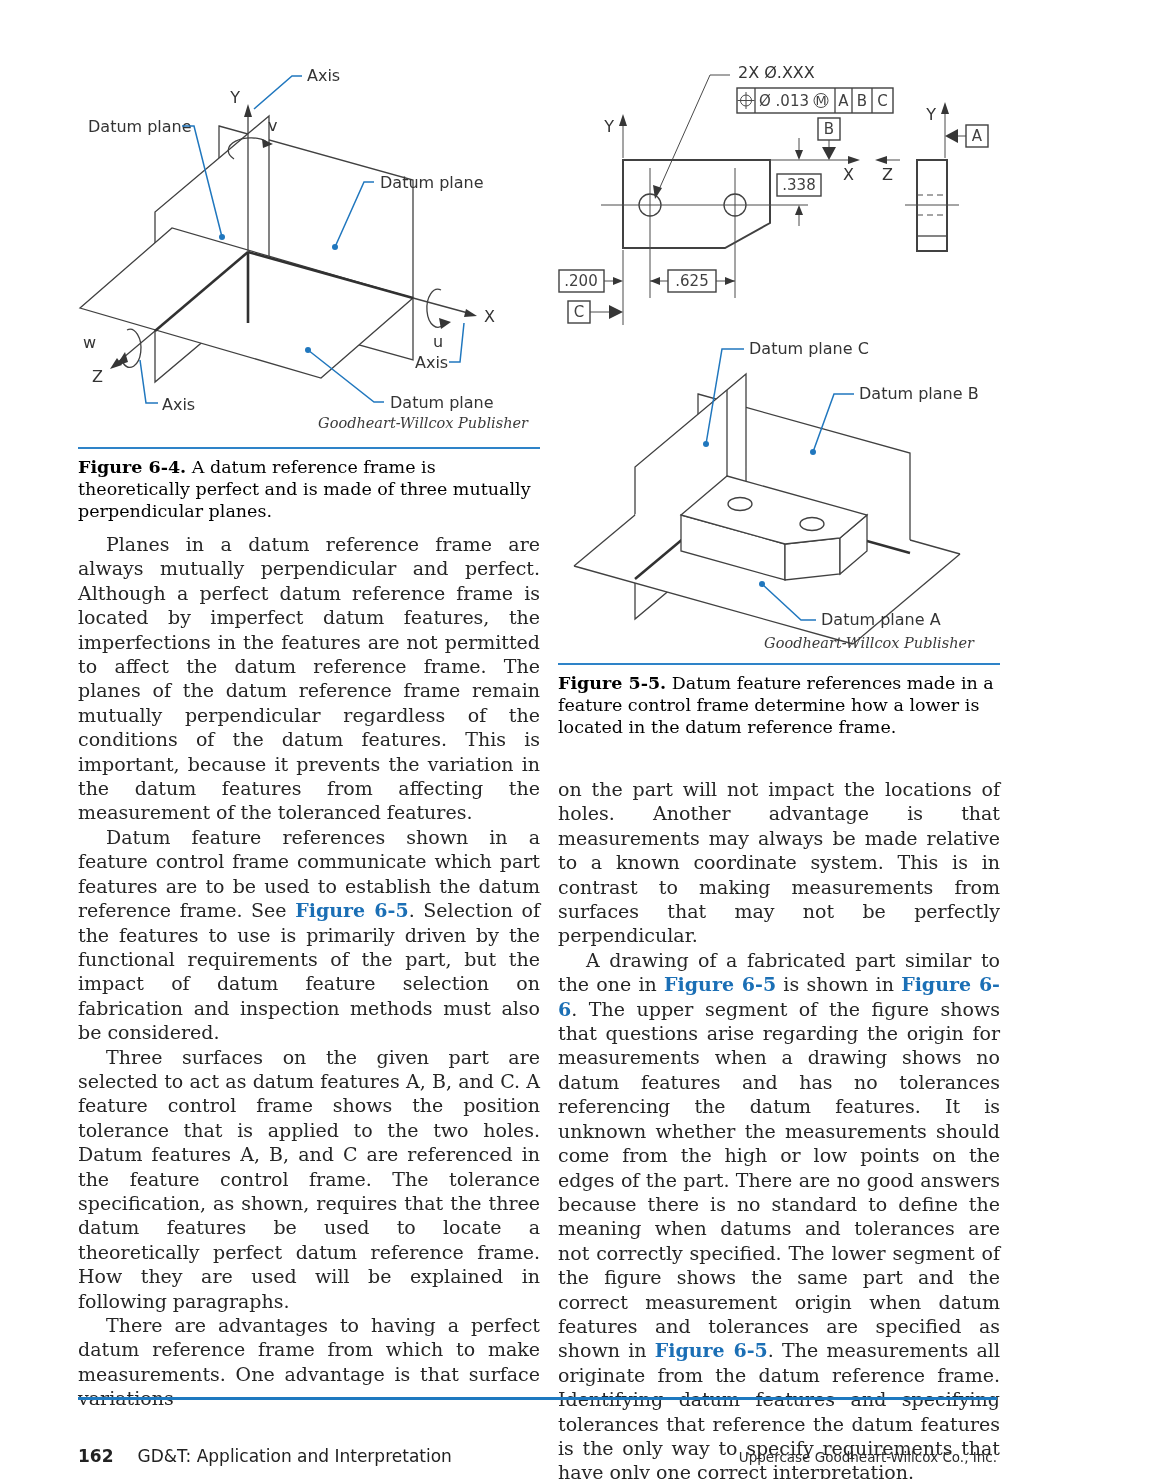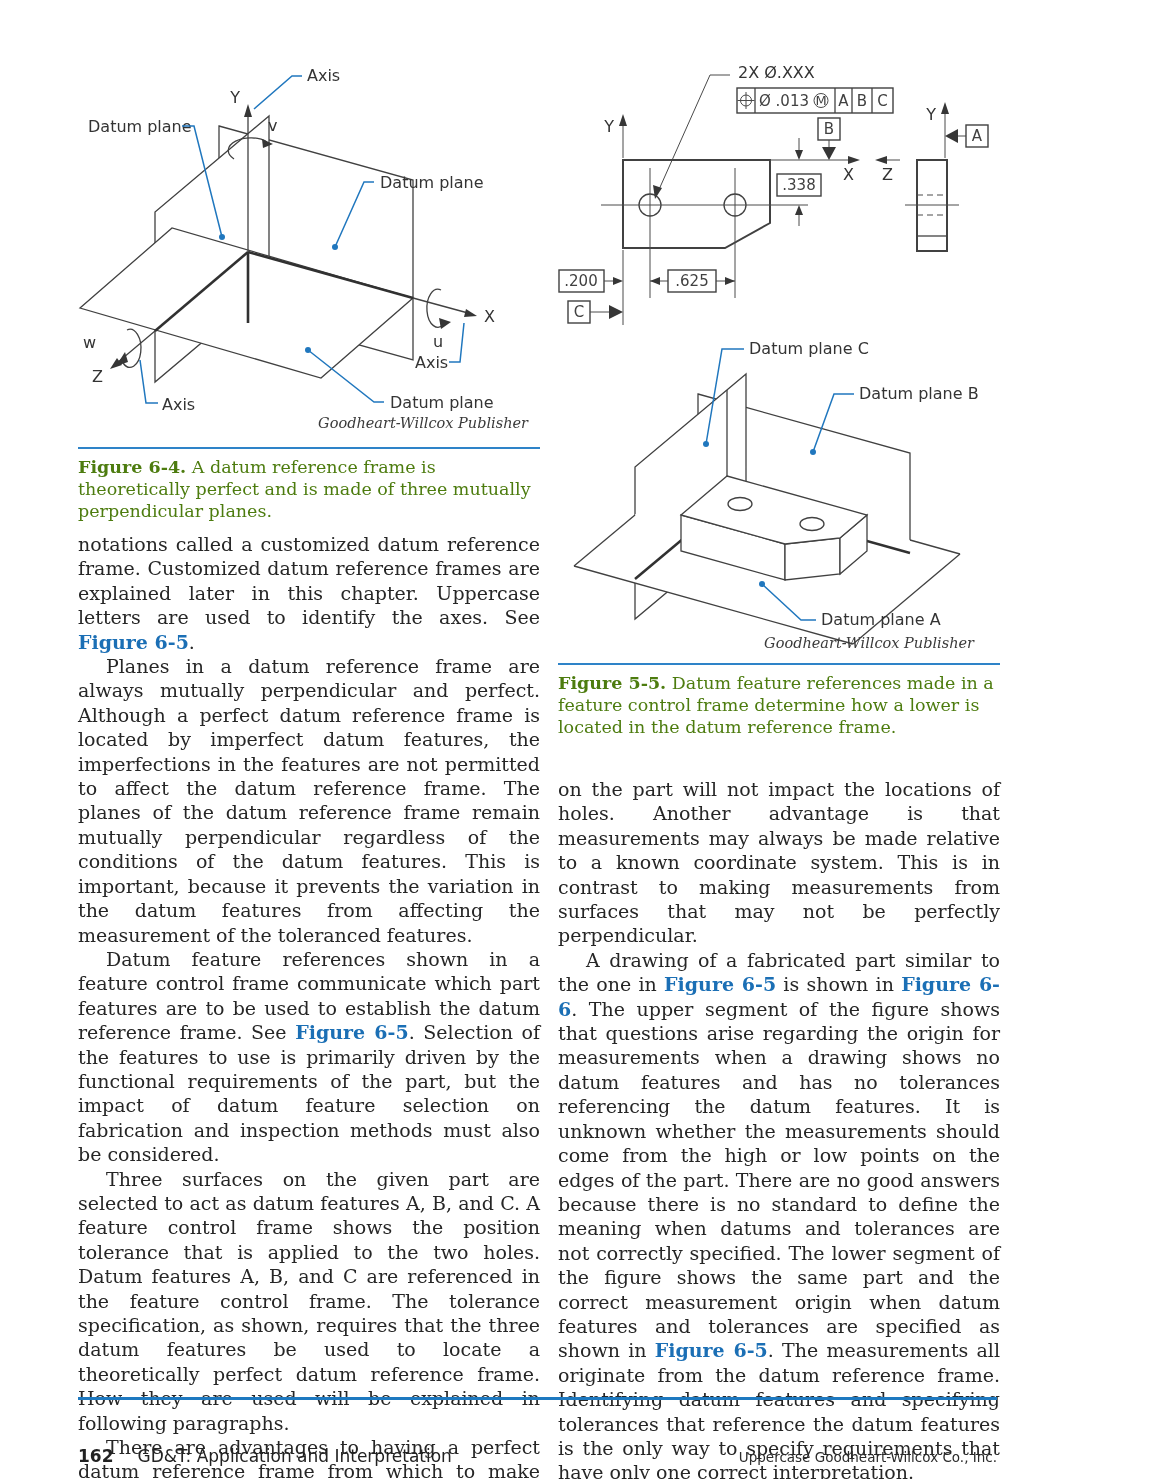--- a/index.html
+++ b/index.html
@@ -9,21 +9,21 @@
   }
   .abs{position:absolute;}
   
   .col{font-size:19px;line-height:24.4px;text-align:justify;}
   .col p.para{margin:0;text-indent:28px;}
   .col p.para.noindent{text-indent:0;}
   .figlink{color:#1b6fb5;font-weight:bold;}
   
   .caption{
     border-top:2px solid #2e83c8;padding-top:7px;
-    font-size:17.5px;line-height:22px;color:#4d7c0f;text-align:left;
+    font-size:17.5px;line-height:22px;color:#000000;text-align:left;
   }
   .caption .tag{font-weight:bold;}
   
   svg{display:block;}
   .ln{stroke:#414141;stroke-width:1.3;fill:none;}
   .ln2{stroke:#414141;stroke-width:2;fill:none;}
   .heavy{stroke:#313131;stroke-width:2.6;fill:none;}
   .plane{fill:#ffffff;stroke:#414141;stroke-width:1.3;}
   .thin{stroke:#4a4a4a;stroke-width:1;fill:none;}
   .dash{stroke:#4a4a4a;stroke-width:1;fill:none;stroke-dasharray:6 4;}
@@ -102,21 +102,20 @@
   <text class="credit" x="458" y="376" text-anchor="end">Goodheart-Willcox Publisher</text>
 </svg>
 </div>
 
 <div class="abs caption" style="left:78px;top:447px;width:462px;">
   <span class="tag">Figure 6-4.</span>
   <span>A datum reference frame is theoretically perfect and is made of three mutually perpendicular planes.</span>
 </div>
 
 <div class="abs col" style="left:78px;top:532px;width:462px;">
-    <p class="para noindent"><span>notations called a customized datum reference frame. Customized datum reference frames are explained later in this chapter. Uppercase letters are used to identify the axes. See </span><span class="figlink">Figure 6-5</span><span>.</span></p>
     <p class="para"><span>Planes in a datum reference frame are always mutually perpendicular and perfect. Although a perfect datum reference frame is located by imperfect datum features, the imperfections in the features are not permitted to affect the datum reference frame. The planes of the datum reference frame remain mutually perpendicular regardless of the conditions of the datum features. This is important, because it prevents the variation in the datum features from affecting the measurement of the toleranced features.</span></p>
     <p class="para"><span>Datum feature references shown in a feature control frame communicate which part features are to be used to establish the datum reference frame. See </span><span class="figlink">Figure 6-5</span><span>. Selection of the features to use is primarily driven by the functional requirements of the part, but the impact of datum feature selection on fabrication and inspection methods must also be considered.</span></p>
     <p class="para"><span>Three surfaces on the given part are selected to act as datum features A, B, and C. A feature control frame shows the position tolerance that is applied to the two holes. Datum features A, B, and C are referenced in the feature control frame. The tolerance specification, as shown, requires that the three datum features be used to locate a theoretically perfect datum reference frame. How they are used will be explained in following paragraphs.</span></p>
     <p class="para"><span>There are advantages to having a perfect datum reference frame from which to make measurements. One advantage is that surface variations</span></p>
   </div>
 
 <div class="abs" style="left:558px;top:58px;width:442px;height:274px;text-align:center;">
 <svg width="442" height="274" viewBox="0 0 442 274">
 
   <text class="lbl" x="180" y="20">2X Ø.XXX</text>

